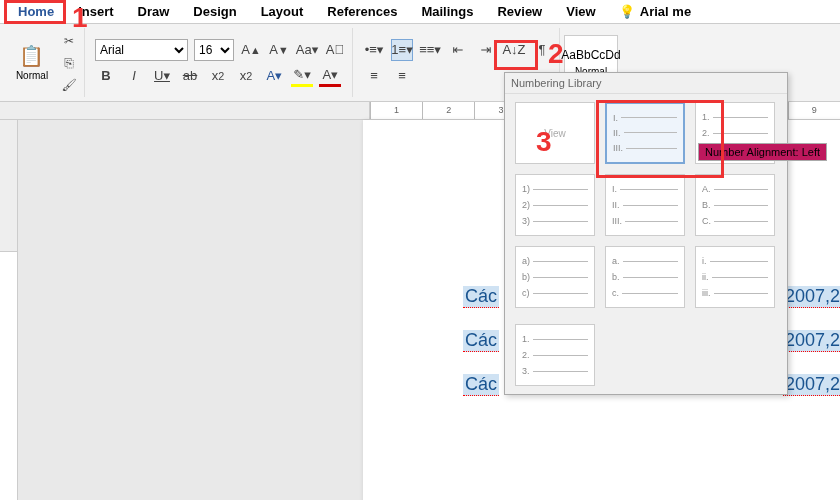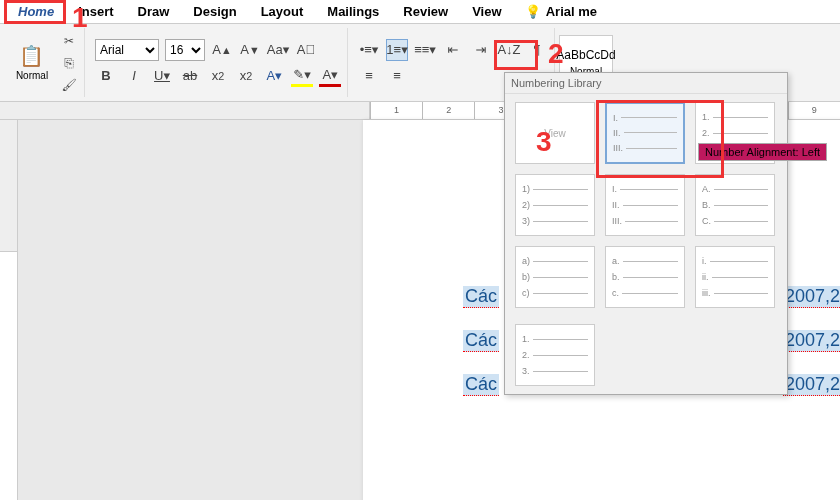--- a/index.html
+++ b/index.html
@@ -1,34 +1,34 @@
 <!DOCTYPE html>
 <html><head>
 <meta charset="utf-8">
 <style>
 * { box-sizing: border-box; margin: 0; padding: 0; font-family: Arial, sans-serif; }
 body { background: #fff; width: 840px; height: 500px; overflow: hidden; position: relative; }
 
 .menubar { display: flex; height: 24px; border-bottom: 1px solid #ccc; padding: 0 6px; }
 .menubar .tab { font-size: 13px; padding: 4px 12px; cursor: pointer; font-weight: bold; }
-.menubar .tab.active { color: #2b579a; font-weight: bold; border-bottom: 2px solid #2b579a; font-style: italic; }
+.menubar .tab.active { color: #2b579a; font-weight: bold; border-bottom: 2px solid #2b579a; }
 
 .ribbon { height: 78px; border-bottom: 1px solid #ccc; display: flex; padding: 4px; gap: 4px; background: #f3f3f3; }
 .grp { display: flex; flex-direction: column; justify-content: center; gap: 4px; padding: 2px 6px; border-right: 1px solid #ddd; }
 .grp-row { display: flex; gap: 6px; align-items: center; }
 
 .paste-block { display: flex; flex-direction: column; align-items: center; width: 44px; }
 .paste-block .ic { font-size: 20px; }
 .paste-block .lbl { font-size: 10px; margin-top: 2px; }
 
 .side-icons { display: flex; flex-direction: column; gap: 4px; }
 .side-icons div { width: 18px; height: 18px; display:flex; align-items:center; justify-content:center; font-size: 12px; }
 
 select { font-size: 12px; height: 22px; border: 1px solid #aaa; background: #fff; }
-.font-name { width: 64px; }
+.font-name { width: 93px; }
 .font-size { width: 40px; }
 
 .btn { width: 22px; height: 22px; display: inline-flex; align-items:center; justify-content:center; font-size: 13px; cursor: pointer; color: #444; }
 
 .styles-grp { flex: 1; display: flex; align-items: center; }
 .style-box { width: 54px; height: 56px; border: 1px solid #ccc; background: #fff; display:flex; flex-direction:column; align-items:center; justify-content:center; font-size: 10px; }
 .style-box .sample { font-size: 12px; margin-bottom: 4px; }
 
 .ruler { height: 18px; background: #fff; border-bottom: 1px solid #ccc; position: relative; font-size: 9px; color: #666; }
 .ruler .left-block { position:absolute; left:0; top:0; width:370px; height:100%; background:#eee; border-right:1px solid #ccc; }
@@ -73,20 +73,21 @@
 </style>
 </head>
 <body>
 
 <div class="menubar">
   <div class="tab active">Home</div>
   <div class="tab">Insert</div>
   <div class="tab">Draw</div>
   <div class="tab">Design</div>
   <div class="tab">Layout</div>
+  <div class="tab">References</div>
   <div class="tab">Mailings</div>
   <div class="tab">Review</div>
   <div class="tab">View</div>
   <div class="tab tellme">
     <span>💡</span>
     <span>Arial me</span>
   </div>
 </div>
 
 <div class="ribbon">

